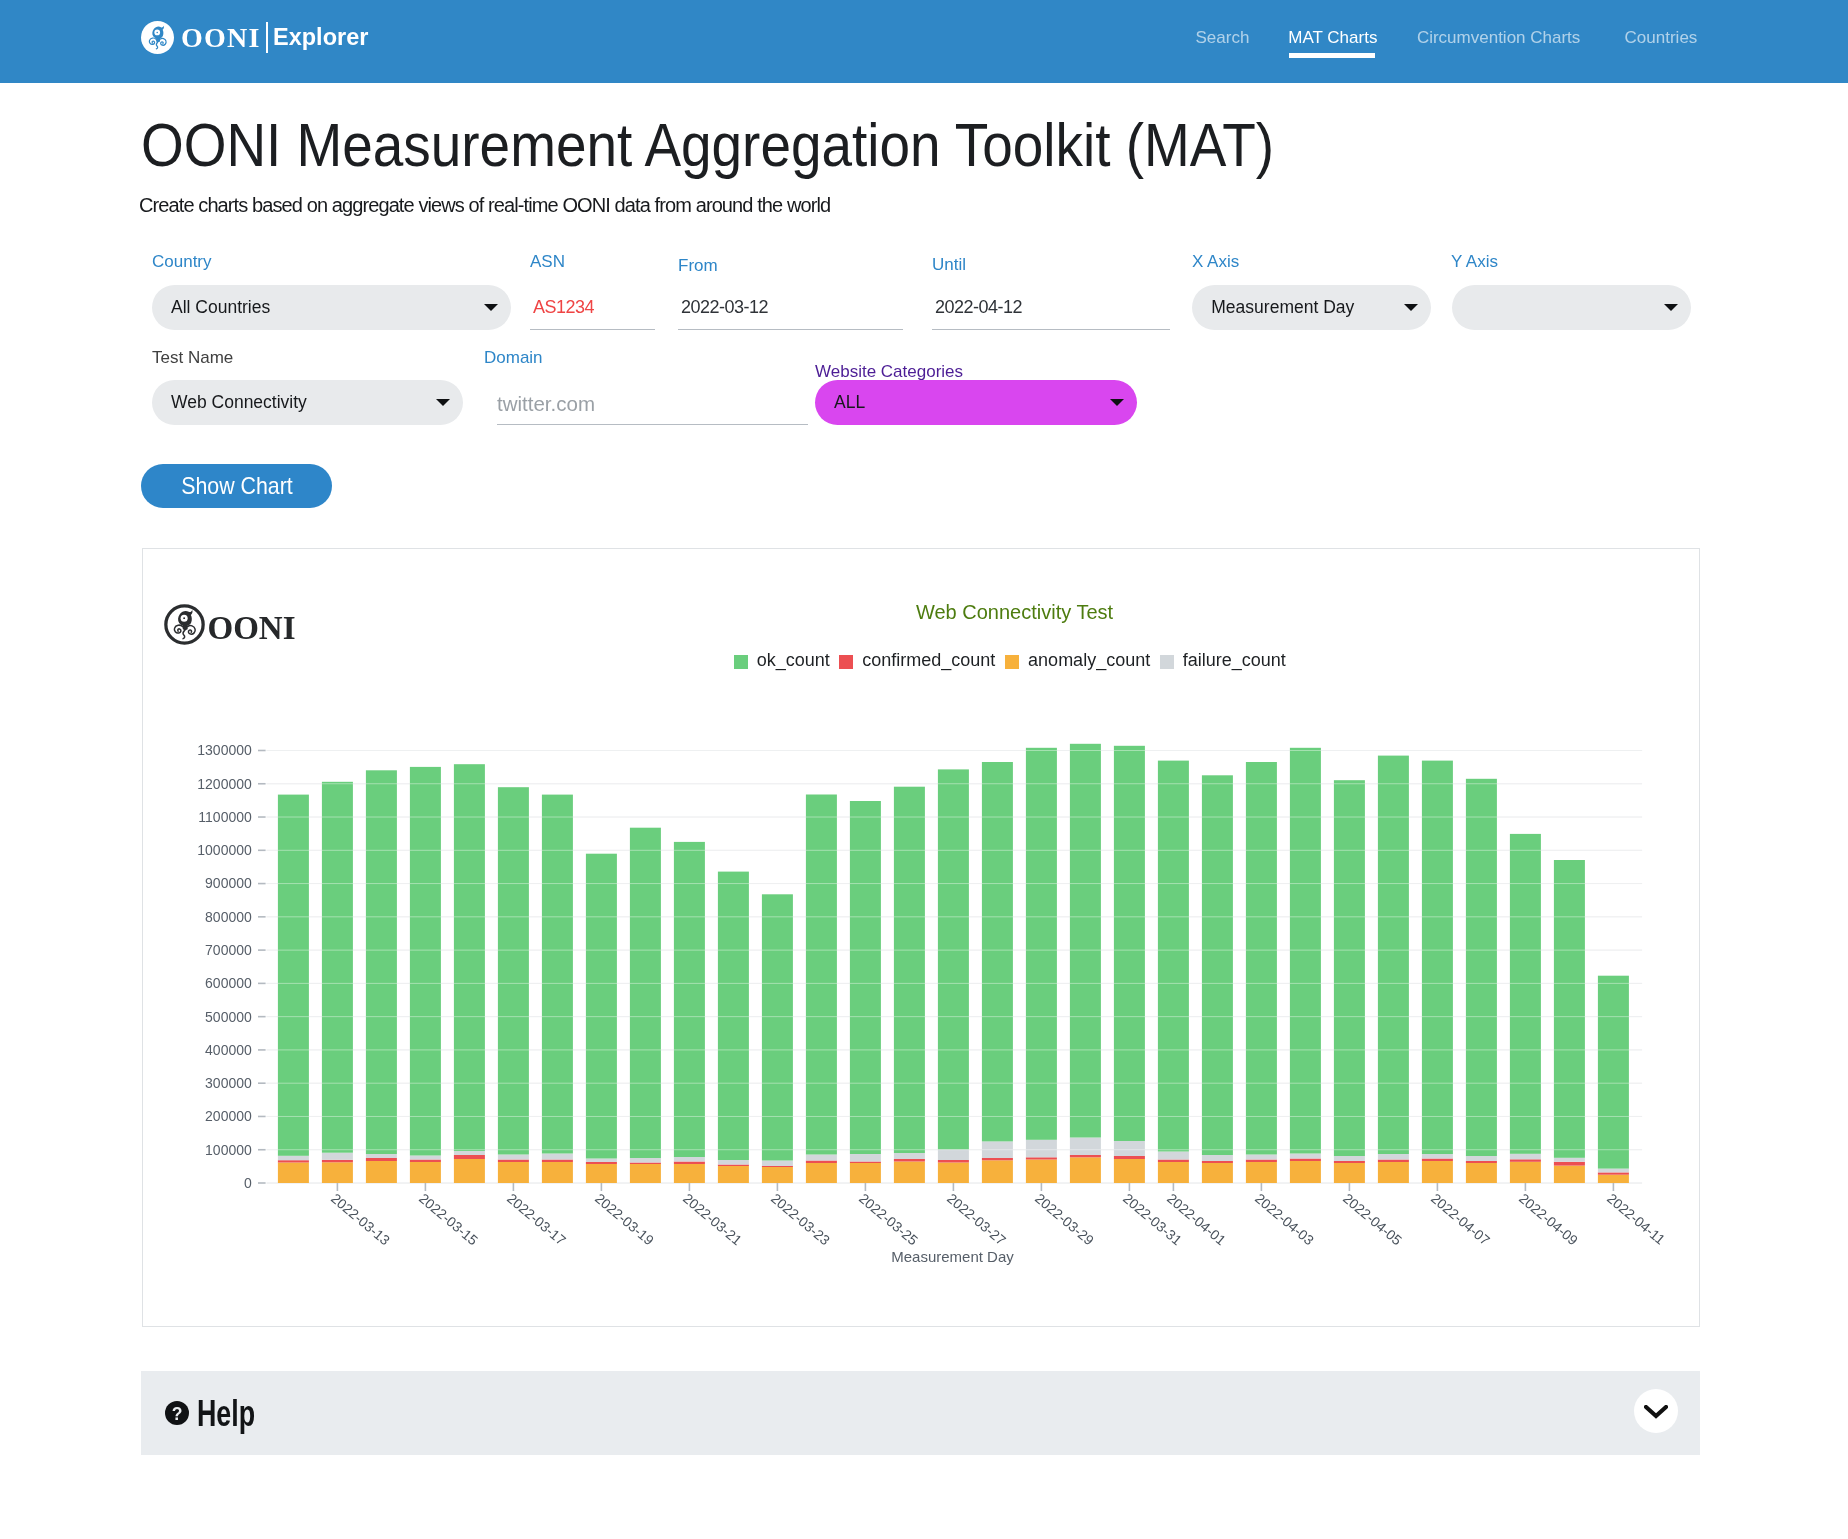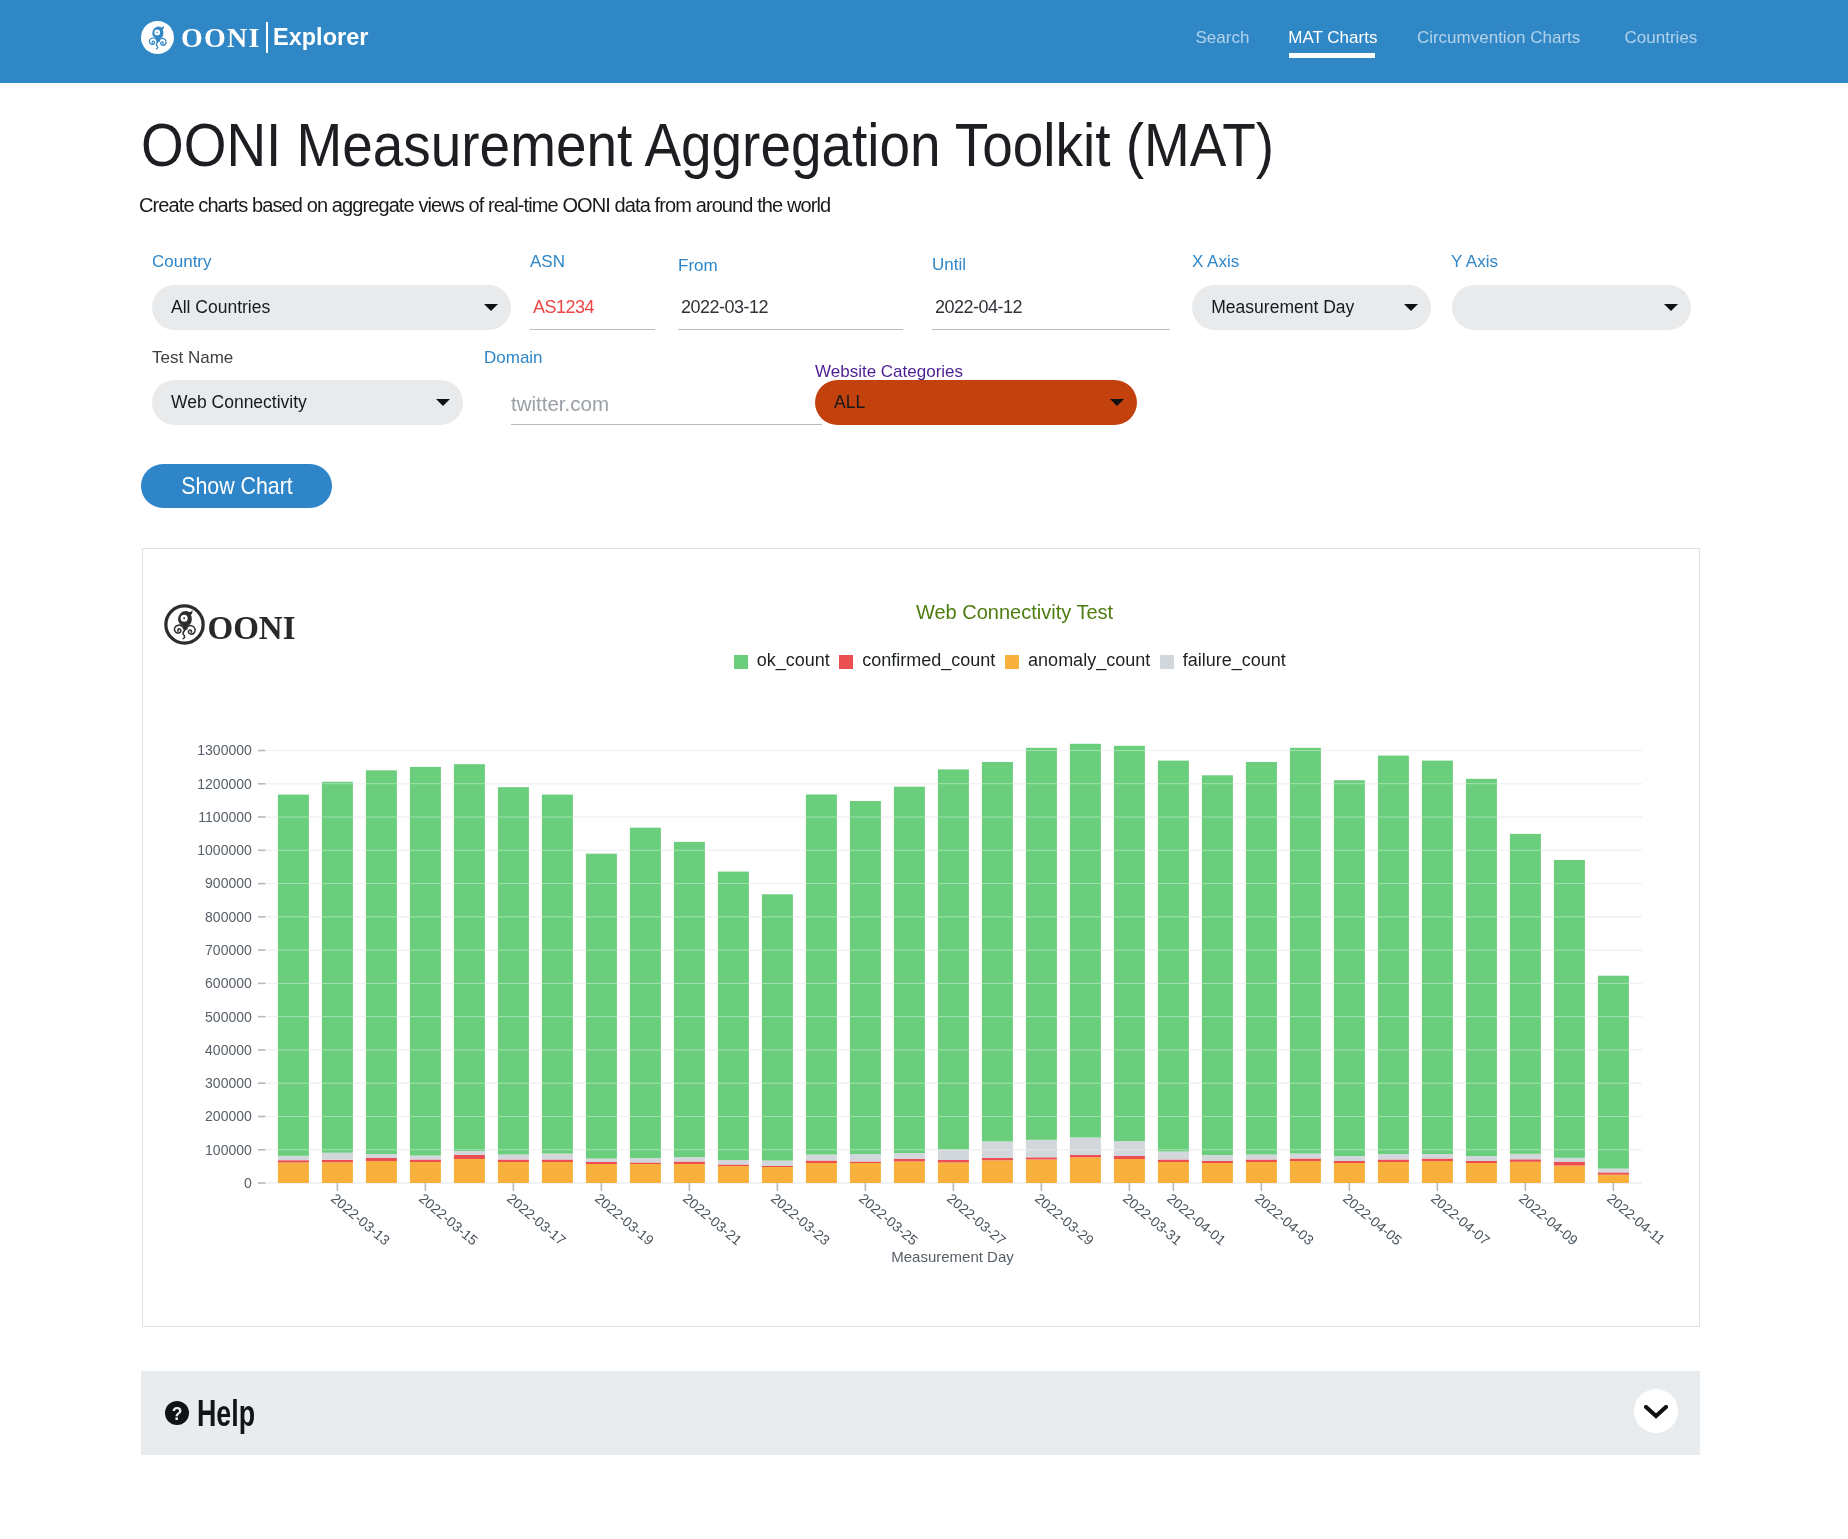--- a/index.html
+++ b/index.html
@@ -64,24 +64,24 @@
     <span style="position:absolute;right:13px;top:19px;width:0;height:0;border-left:7.2px solid transparent;border-right:7.2px solid transparent;border-top:7.6px solid #0e1012"></span>
     <span style="position:absolute;left:19px;top:12px;font-size:17.5px;color:#17191c"></span>
   </div>
 <div style="position:absolute;left:152px;top:348px;font-size:17px;color:#404040">Test Name</div>
 <div style="position:absolute;left:484px;top:347.5px;font-size:17px;color:#2e86c8">Domain</div>
 <div style="position:absolute;left:815px;top:362px;font-size:17px;color:#4c1d95">Website Categories</div>
 <div style="position:absolute;left:152px;top:379.7px;width:311.3px;height:45.2px;background:#e8eaec;border-radius:22.6px;">
     <span style="position:absolute;right:13px;top:19px;width:0;height:0;border-left:7.2px solid transparent;border-right:7.2px solid transparent;border-top:7.6px solid #0e1012"></span>
     <span style="position:absolute;left:19px;top:12px;font-size:17.5px;color:#17191c">Web Connectivity</span>
   </div>
-<div style="position:absolute;left:511px;top:379.7px;width:311.3px;height:45px;border-bottom:1.5px solid #b6bcc3;">
+<div style="position:absolute;left:497px;top:379.7px;width:311.3px;height:45px;border-bottom:1.5px solid #b6bcc3;">
     <span style="position:absolute;left:0px;top:12px;font-size:20.5px;color:#9aa0a6;letter-spacing:0px">twitter.com</span>
   </div>
-<div style="position:absolute;left:815px;top:379.7px;width:322.3px;height:45.2px;background:#c2410c;border-radius:22.6px;">
+<div style="position:absolute;left:815px;top:379.7px;width:322.3px;height:45.2px;background:#d946ef;border-radius:22.6px;">
     <span style="position:absolute;right:13px;top:19px;width:0;height:0;border-left:7.2px solid transparent;border-right:7.2px solid transparent;border-top:7.6px solid #0e1012"></span>
     <span style="position:absolute;left:19px;top:12px;font-size:17.5px;color:#17191c">ALL</span>
   </div>
 
 <div style="position:absolute;left:141px;top:464px;width:191px;height:44px;border-radius:22px;background:#2e86c9">
   <span style="position:absolute;left:50%;top:8px;transform:translateX(-50%) scaleX(0.89);font-size:24px;color:#fff;white-space:nowrap">Show Chart</span>
 </div>
 
 <div style="position:absolute;left:141.5px;top:548.0px;width:1558px;height:779px;border:1px solid #dfe2e5;background:#fff">
   <svg width="41" height="41" viewBox="0 0 100 100" style="position:absolute;left:21px;top:55px">

